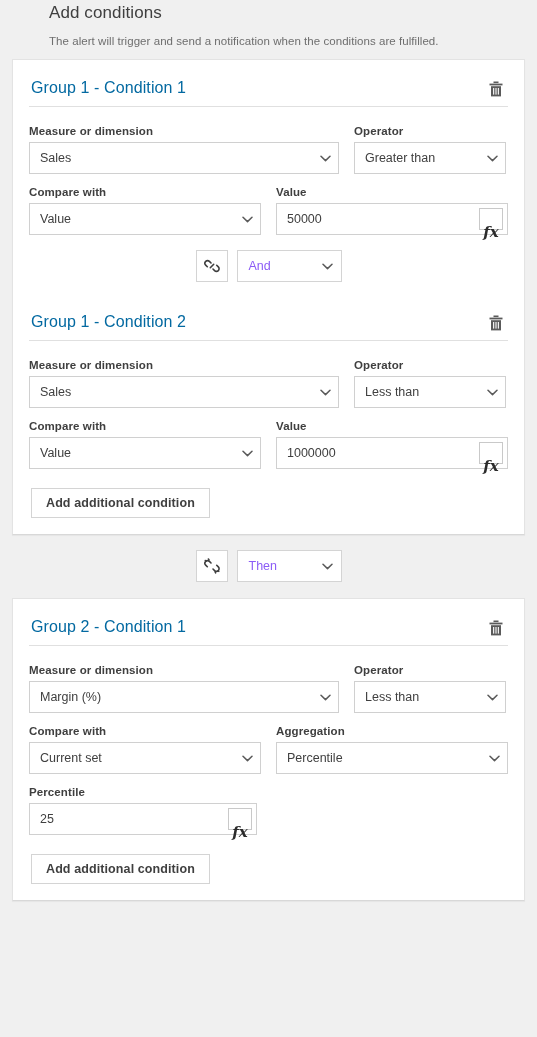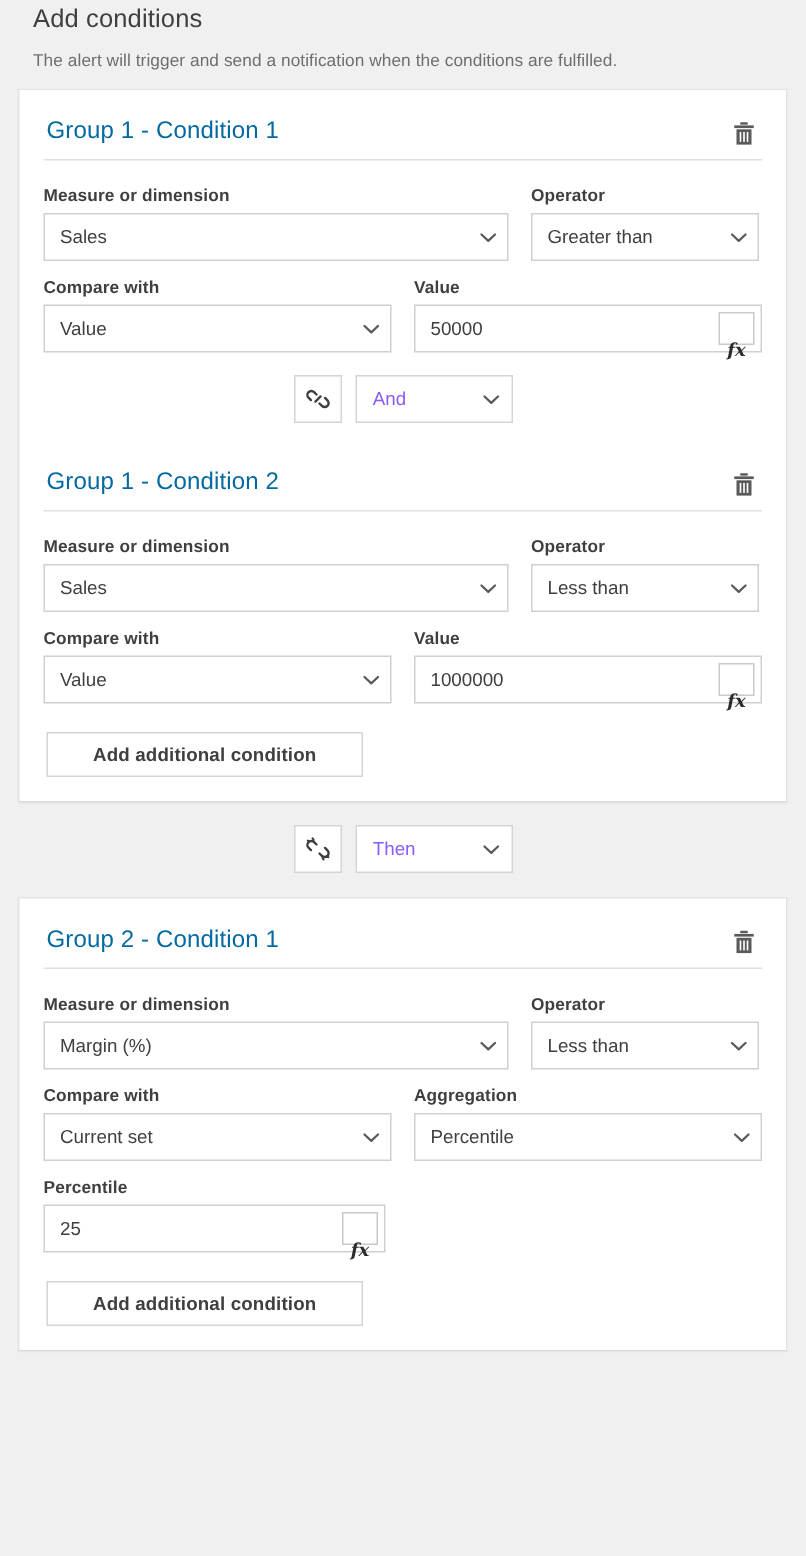--- a/index.html
+++ b/index.html
@@ -19,20 +19,21 @@
   .page {
     position: relative;
     width: 537px;
     height: 1037px;
     padding: 0;
   }
 
   
   .page-header {
     padding: 0 22px;
+    margin-left: 27px;
   }
   .page-title {
     font-size: 17px;
     font-weight: 400;
     color: #3f3f3f;
     margin: 0;
     padding-top: 3px;
     letter-spacing: .1px;
   }
   .page-subtitle {
@@ -139,32 +140,32 @@
     display: flex;
     align-items: center;
     justify-content: center;
     cursor: pointer;
     padding: 0;
   }
   .fx-glyph {
     font-family: "DejaVu Serif", serif;
     font-style: italic;
     font-weight: bold;
-    font-size: 12px;
+    font-size: 15px;
     color: #2b2b2b;
     line-height: 1;
     margin-top: 27px;
   }
 
   
   .add-btn {
     margin-top: 19px;
     margin-left: 2px;
     height: 30px;
-    padding: 0 30px;
+    padding: 0 14px;
     background: #ffffff;
     border: 1px solid #d4d4d4;
     font-family: "Liberation Sans", sans-serif;
     font-size: 12.5px;
     font-weight: bold;
     color: #3f3f3f;
     cursor: pointer;
     letter-spacing: .1px;
   }
 

